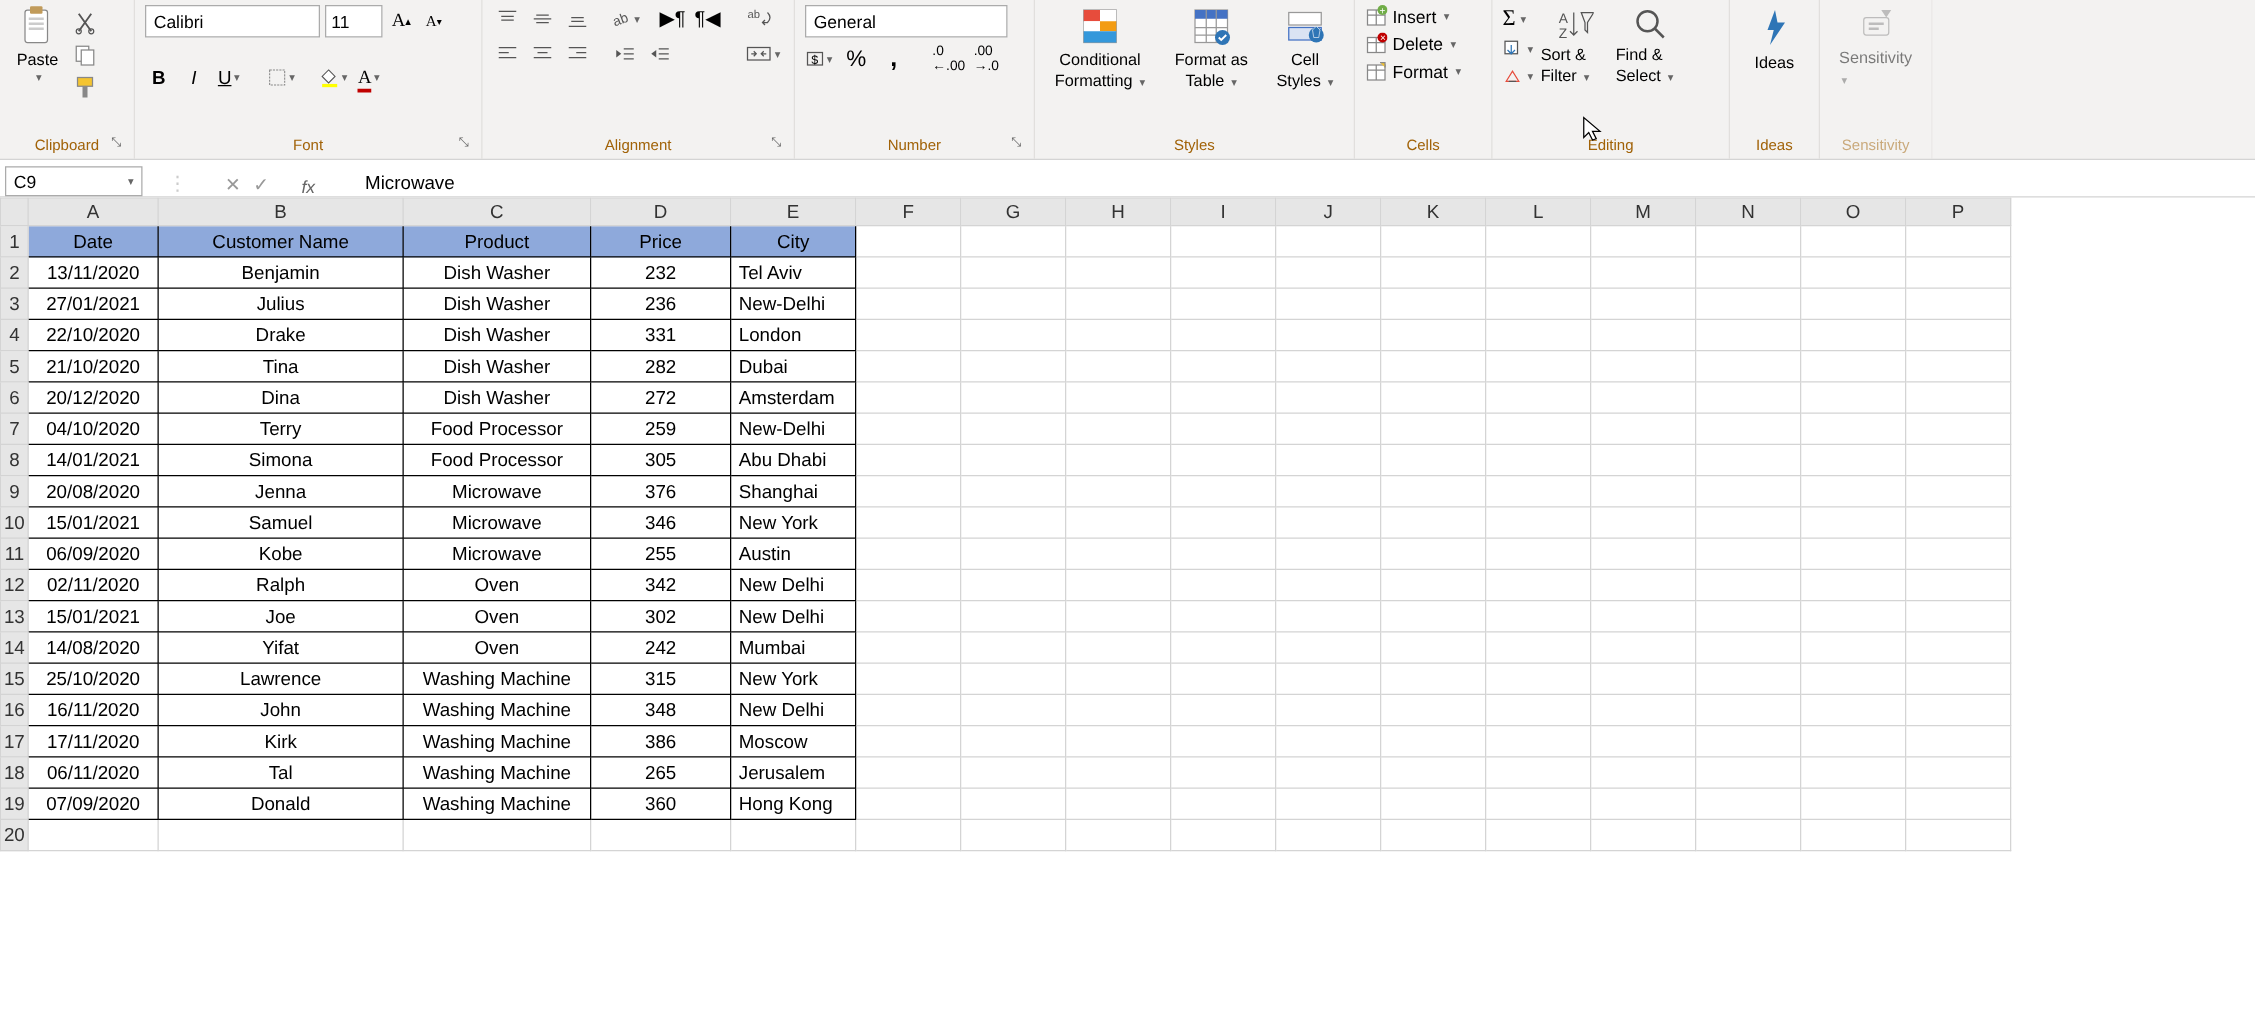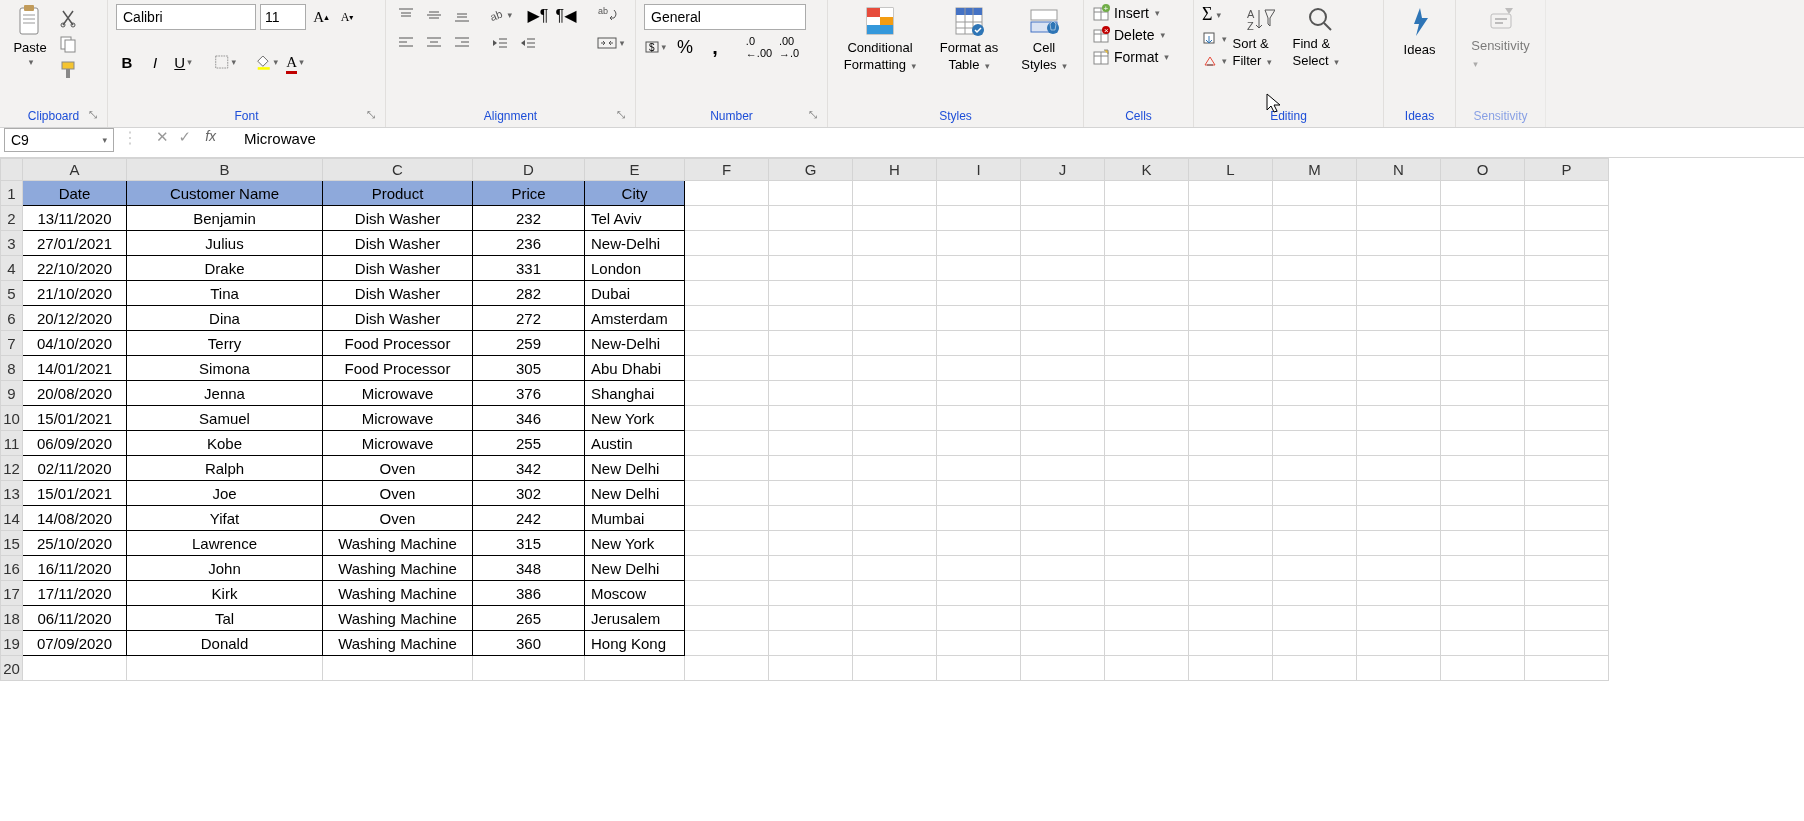--- a/index.html
+++ b/index.html
@@ -1,21 +1,21 @@
 <!DOCTYPE html>
 <html><head>
 <meta charset="utf-8">
 <style>
 * { box-sizing: border-box; margin: 0; padding: 0; font-family: 'Segoe UI', Tahoma, sans-serif; }
 body { background: #ffffff; overflow: hidden; width: 1804px; height: 821px; position: relative; }
 
 
 .ribbon { background: #f3f2f1; height: 128px; border-bottom: 1px solid #d4d4d4; display: flex; }
 .ribbon-group { border-right: 1px solid #e1dfdd; display: flex; flex-direction: column; padding: 4px 8px 0 8px; position: relative; }
-.ribbon-group-label { text-align: center; font-size: 12px; color: #1d4ed8; padding: 2px 0; position: absolute; bottom: 2px; left: 0; right: 0; }
+.ribbon-group-label { text-align: center; font-size: 12px; color: #a16207; padding: 2px 0; position: absolute; bottom: 2px; left: 0; right: 0; }
 .ribbon-group-content { display: flex; gap: 6px; align-items: flex-start; height: 100px; }
 .dialog-launcher { position: absolute; bottom: 4px; right: 4px; width: 14px; height: 14px; font-size: 10px; color: #666; cursor: pointer; }
 
 
 .clipboard-main { display: flex; flex-direction: column; align-items: center; justify-content: center; }
 .paste-btn { width: 44px; display: flex; flex-direction: column; align-items: center; gap: 2px; }
 .paste-icon { width: 32px; height: 34px; }
 .clipboard-side { display: flex; flex-direction: column; gap: 6px; padding-top: 4px; }
 .small-icon { width: 20px; height: 20px; cursor: pointer; }
 
@@ -49,21 +49,21 @@
 
 
 .editing-col1 { display: flex; flex-direction: column; gap: 6px; }
 .editing-btn { display: flex; align-items: center; gap: 2px; cursor: pointer; }
 
 
 .big-btn { display: flex; flex-direction: column; align-items: center; width: 64px; cursor: pointer; }
 .big-btn-label { font-size: 13px; text-align: left; line-height: 1.3; margin-top: 2px; }
 
 
-.formula-bar { height: 30px; display: flex; align-items: flex-start; border-bottom: 1px solid #d4d4d4; background: #fff; }
+.formula-bar { height: 30px; display: flex; align-items: flex-end; border-bottom: 1px solid #d4d4d4; background: #fff; gap: 12px; }
 .name-box { width: 110px; height: 24px; border: 1px solid #ababab; margin: 0 4px; padding: 2px 6px; font-size: 14px; display: flex; align-items: center; justify-content: space-between; }
 .fb-btns { display: flex; gap: 10px; padding: 0 14px; color: #999; }
 .fb-btn { cursor: pointer; font-size: 15px; }
 .fx-label { font-style: italic; font-size: 14px; color: #666; padding-right: 18px; }
 .formula-input { flex: 1; padding: 2px 10px; font-size: 15px; }
 
 
 .grid-container { position: relative; overflow: auto; height: calc(821px - 128px - 30px); }
 .grid { border-collapse: collapse; }
 .grid th, .grid td { border: 1px solid #d4d4d4; font-size: 15px; font-weight: normal; }

